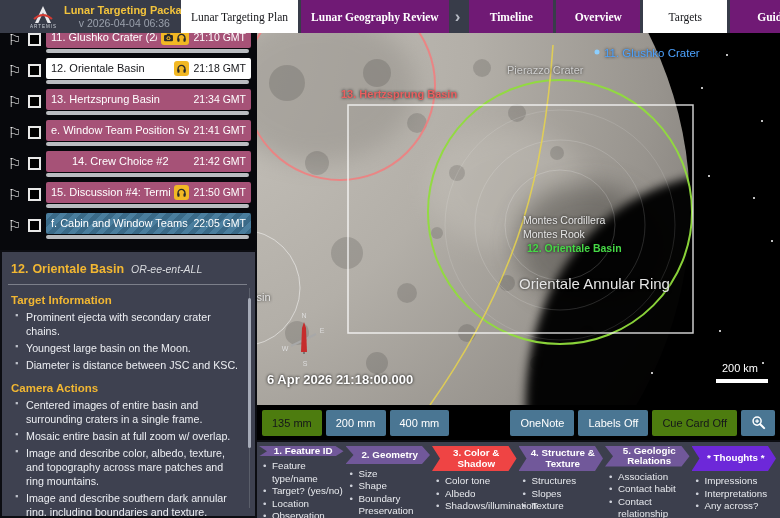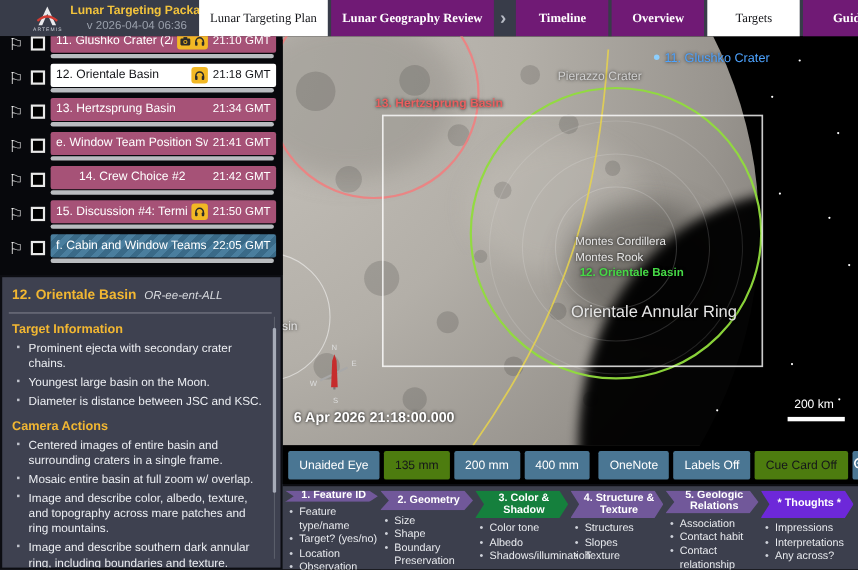--- a/index.html
+++ b/index.html
@@ -339,21 +339,20 @@
         <span class="map-label" style="left: 270px; top: 209px; color: rgb(70, 216, 70); font-size: 10.5px; font-weight: bold;">12. Orientale Basin</span>
         <span class="map-label" style="left: 238px; top: 242px; color: rgb(230, 230, 230); font-size: 15px; margin-left: 24px;">Orientale Annular Ring</span>
         <span class="map-label" style="left: -14px; top: 258px; color: rgb(230, 230, 230); font-size: 11px;">Basin</span>
       </div>
     <div class="map-time">6 Apr 2026 21:18:00.000</div>
     <div class="scale-label">200 km</div>
     <div class="scale-bar"></div>
   </section>
 
   <section class="toolbar" id="toolbar">
-      <button class="tb steel">Unaided Eye</button>
       <button class="tb white">135 mm</button>
       <button class="tb steel">200 mm</button>
       <button class="tb steel">400 mm</button>
       <div class="tb-spacer"></div>
       <button class="tb steel">OneNote</button>
       <button class="tb steel">Labels Off</button>
       <button class="tb white">Cue Card Off</button>
       <button class="tb steel iconbtn">
         <svg width="15" height="15" viewBox="0 0 16 16">
           <circle cx="6.5" cy="6.5" r="4.3" fill="none" stroke="#fff" stroke-width="1.6"></circle>
@@ -376,21 +375,21 @@
       </div>
       <div class="wf-col">
         <div class="wf-chev" style="background: rgb(113, 88, 154);">2. Geometry</div>
         <ul class="wf-items">
           <li class="wf-item">Size</li>
           <li class="wf-item">Shape</li>
           <li class="wf-item">Boundary Preservation</li>
         </ul>
       </div>
       <div class="wf-col">
-        <div class="wf-chev" style="background: #15803d;">3. Color &amp; Shadow</div>
+        <div class="wf-chev" style="background: #ef4444;">3. Color &amp; Shadow</div>
         <ul class="wf-items">
           <li class="wf-item">Color tone</li>
           <li class="wf-item">Albedo</li>
           <li class="wf-item">Shadows/illumination</li>
         </ul>
       </div>
       <div class="wf-col">
         <div class="wf-chev" style="background: rgb(113, 88, 154);">4. Structure &amp; Texture</div>
         <ul class="wf-items">
           <li class="wf-item">Structures</li>

